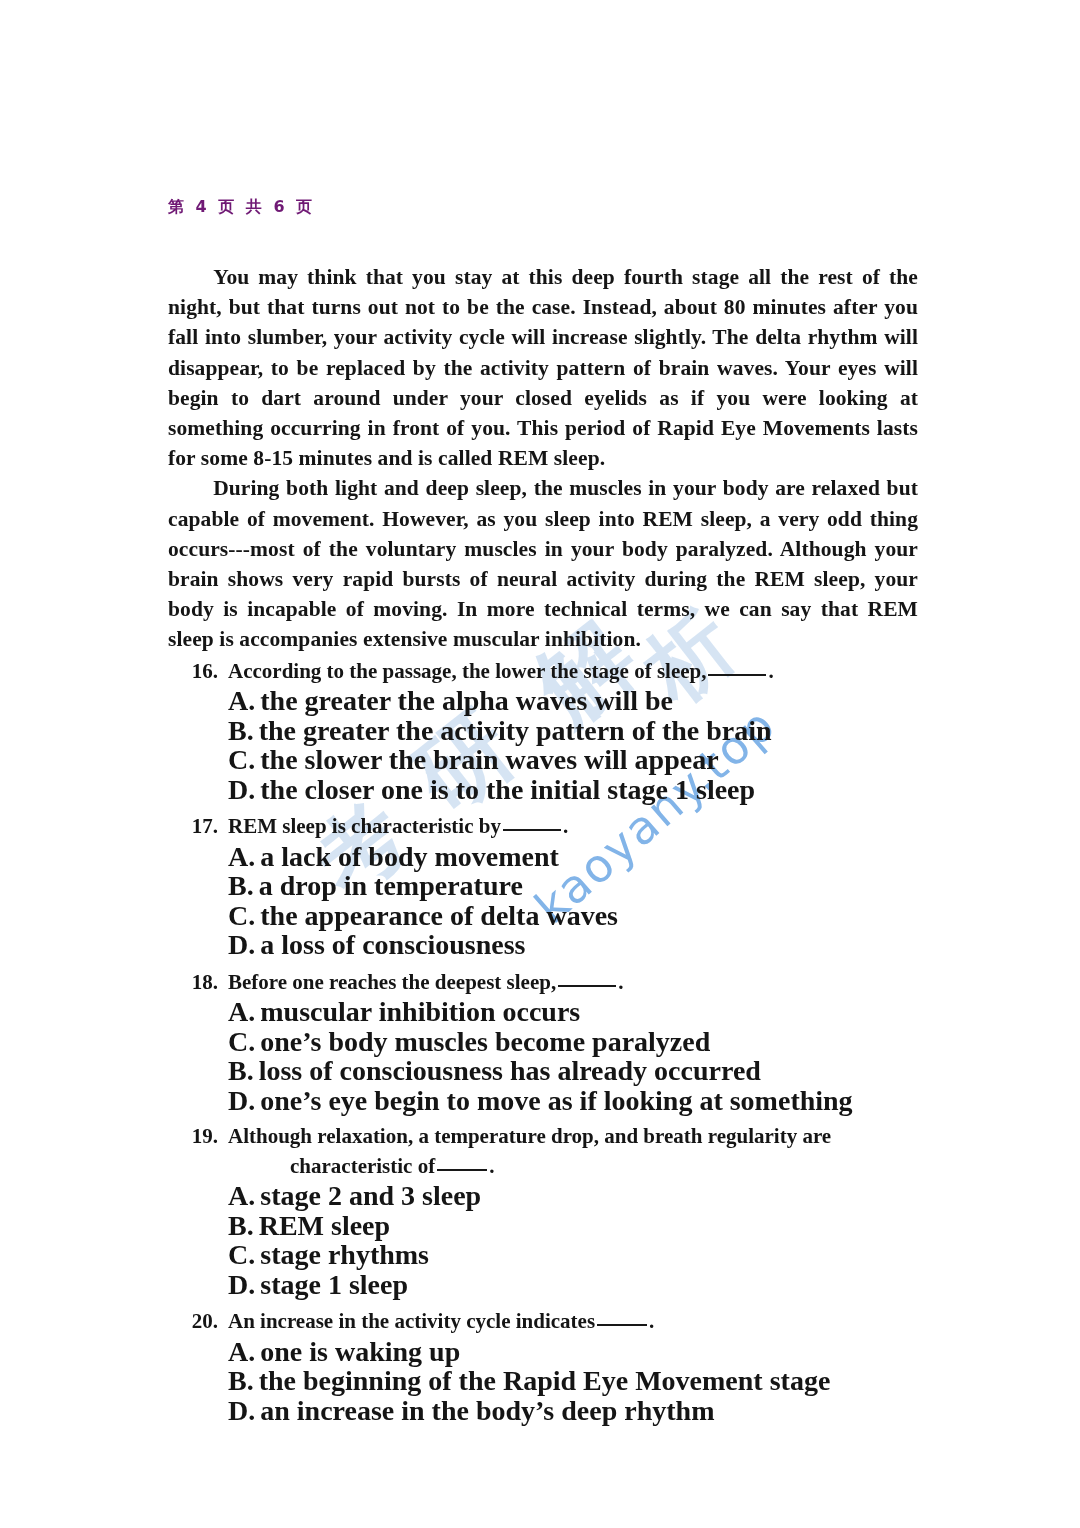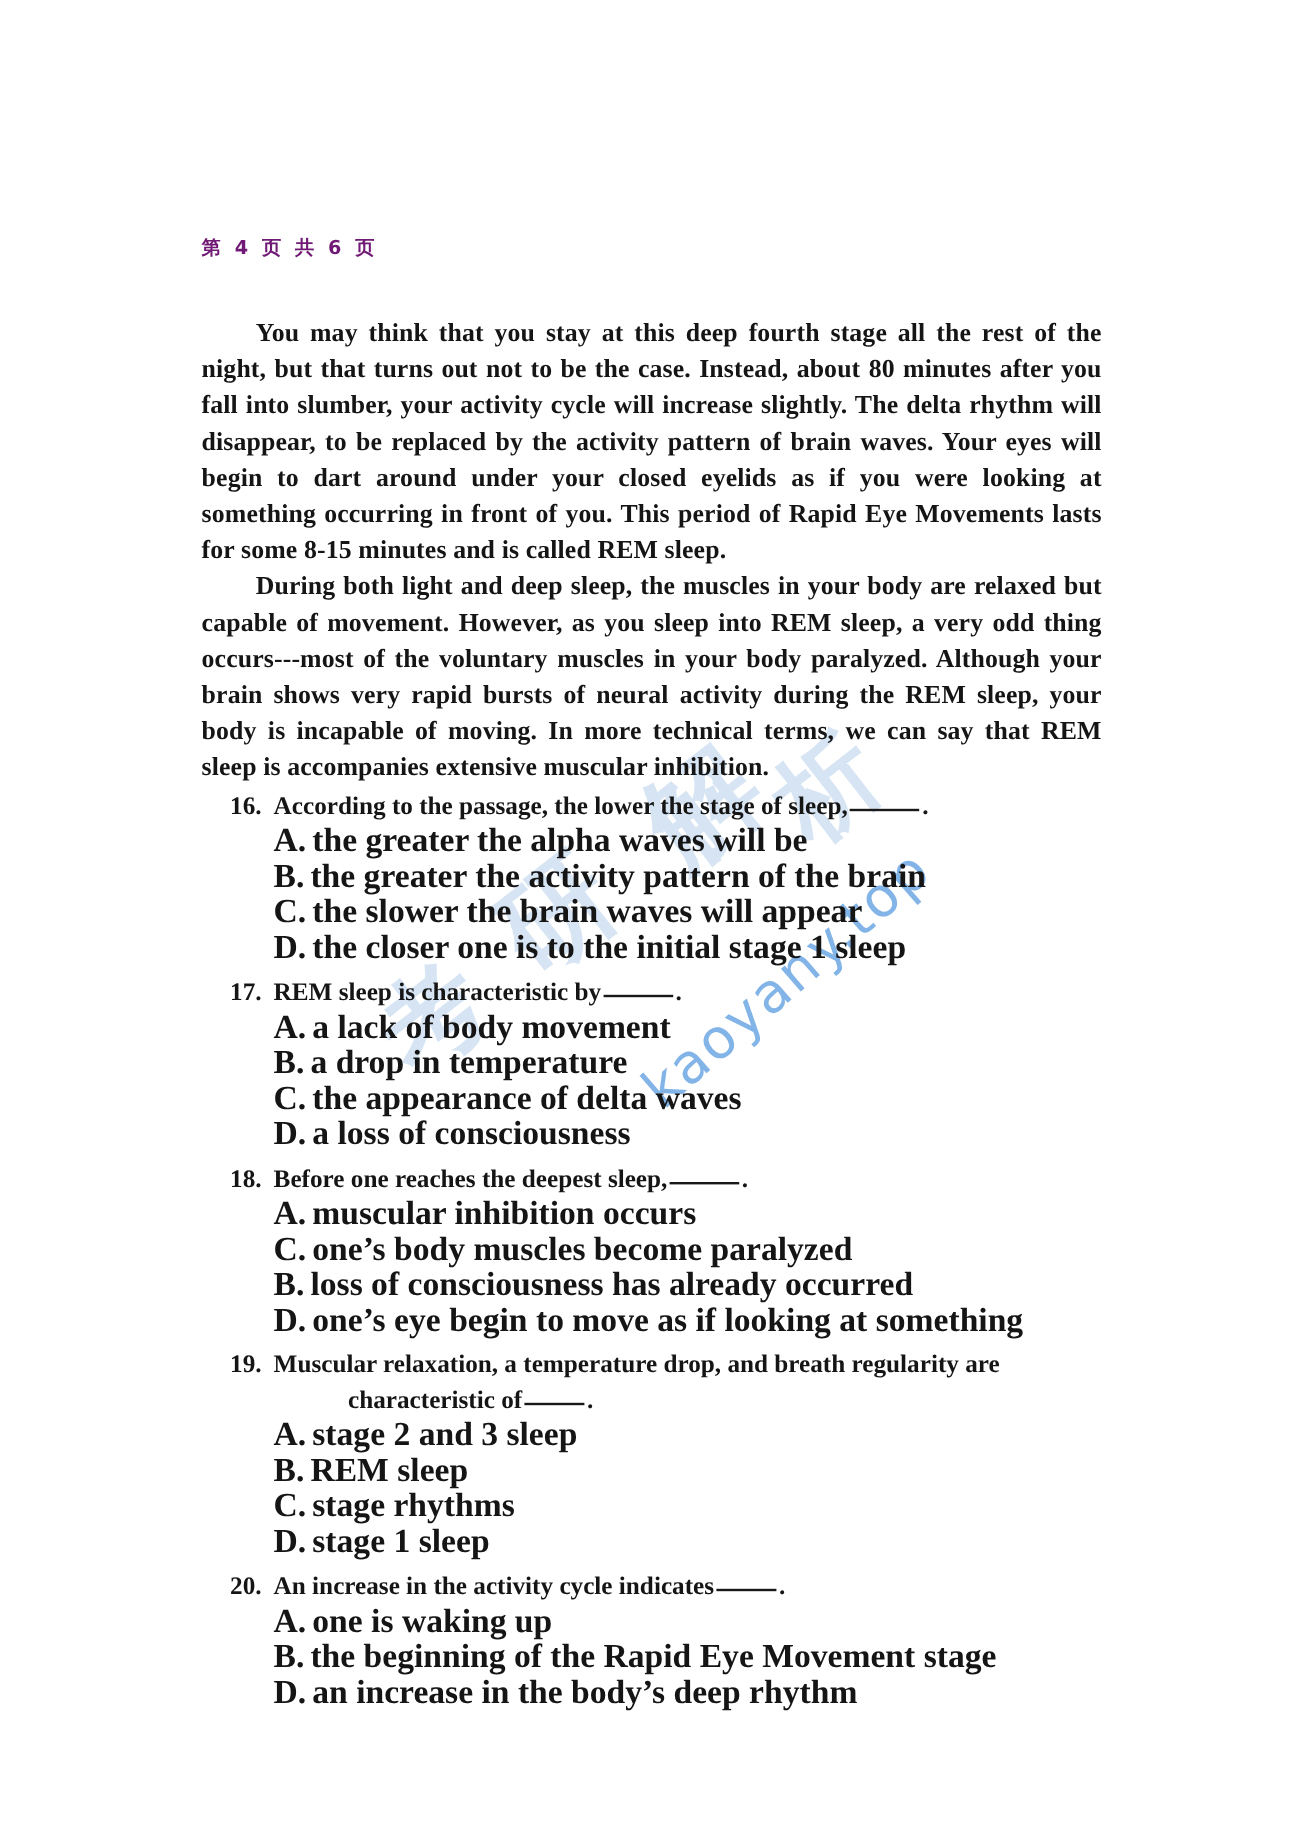--- a/index.html
+++ b/index.html
@@ -188,21 +188,21 @@
         <div class="qstem"><span class="qnum">18.</span><span>Before one reaches the deepest sleep,</span><span class="blank"></span><span>.</span></div>
         <ul class="opts">
           <li class="opt"><span class="olab">A.</span><span>muscular inhibition occurs</span></li>
           <li class="opt"><span class="olab">C.</span><span>one’s body muscles become paralyzed</span></li>
           <li class="opt"><span class="olab">B.</span><span>loss of consciousness has already occurred</span></li>
           <li class="opt"><span class="olab">D.</span><span>one’s eye begin to move as if looking at something</span></li>
         </ul>
       </div>
 
       <div class="qblock q19">
-        <div class="qstem"><span class="qnum">19.</span><span style="display:inline-block;width:684px;text-align:justify;text-justify:inter-word;text-indent:0;">Muscular relaxation, a temperature drop, and breath regularity are</span><span class="stem-line2"><span>characteristic of</span><span class="blank short"></span><span>.</span></span></div>
+        <div class="qstem"><span class="qnum">19.</span><span style="display:inline-block;width:684px;text-align:justify;text-justify:inter-word;text-indent:0;">Although relaxation, a temperature drop, and breath regularity are</span><span class="stem-line2"><span>characteristic of</span><span class="blank short"></span><span>.</span></span></div>
         <ul class="opts">
           <li class="opt"><span class="olab">A.</span><span>stage 2 and 3 sleep</span></li>
           <li class="opt"><span class="olab">B.</span><span>REM sleep</span></li>
           <li class="opt"><span class="olab">C.</span><span>stage rhythms</span></li>
           <li class="opt"><span class="olab">D.</span><span>stage 1 sleep</span></li>
         </ul>
       </div>
 
       <div class="qblock q20">
         <div class="qstem"><span class="qnum">20.</span><span>An increase in the activity cycle indicates</span><span class="blank short"></span><span>.</span></div>

